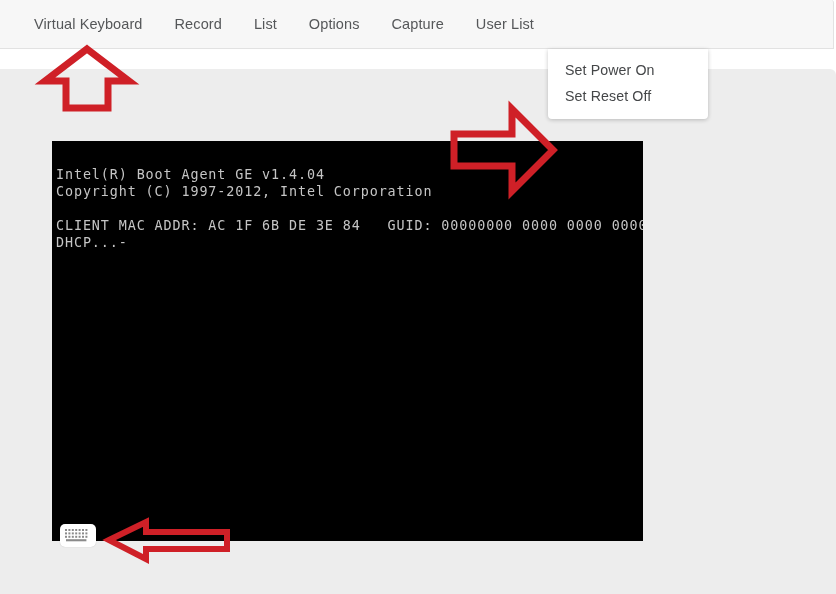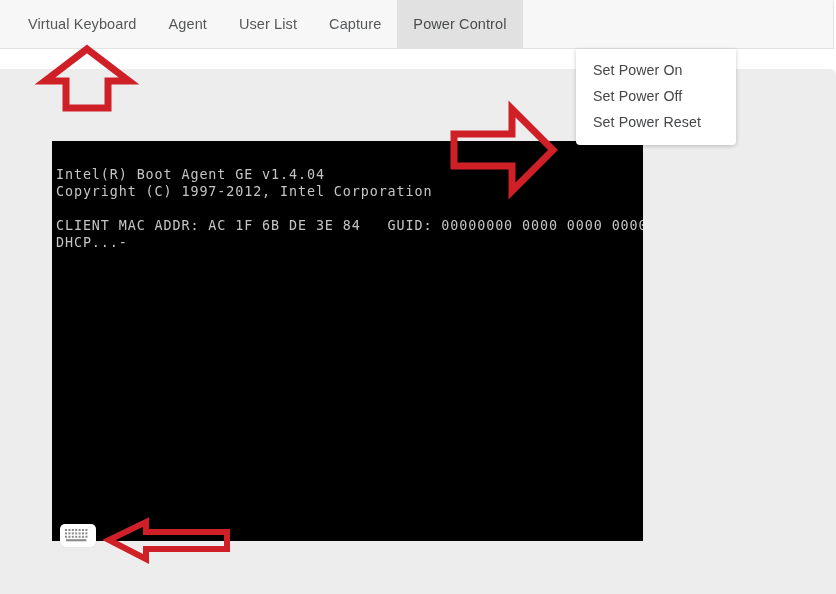--- a/index.html
+++ b/index.html
@@ -25,21 +25,21 @@
     background: #f7f7f7;
     border-bottom: 1px solid #e2e2e2;
     border-right: 1px solid #e2e2e2;
     border-top-right-radius: 3px;
     box-sizing: border-box;
   }
   .menu-items {
     display: flex;
     align-items: stretch;
     height: 100%;
-    padding-left: 12px;
+    padding-left: 18px;
     box-sizing: border-box;
   }
   .menu-item {
     display: flex;
     align-items: center;
     padding: 0 16px;
     font-size: 14.5px;
     color: #555759;
     white-space: nowrap;
     cursor: default;
@@ -128,50 +128,52 @@
     position: absolute;
     left: 548px;
     top: 49px;
     width: 160px;
     background: #ffffff;
     border-bottom-left-radius: 4px;
     border-bottom-right-radius: 4px;
     box-shadow: 0 1px 4px rgba(0,0,0,0.22);
     padding: 8px 0 10px 0;
     z-index: 40;
-    margin-left: 28px;
   }
   .dropdown-item {
     font-size: 14.2px;
     color: #444648;
     padding: 5px 0 5px 17px;
     white-space: nowrap;
     cursor: default;
     letter-spacing: 0.1px;
   }
 </style>
 </head>
 <body>
 
 <div class="menubar">
   <div class="menu-items">
     <div class="menu-item">
       <span>Virtual Keyboard</span>
     </div>
     <div class="menu-item">
-      <span>Agent</span>
+      <span>Record</span>
+    </div>
+    <div class="menu-item">
+      <span>List</span>
+    </div>
+    <div class="menu-item">
+      <span>Options</span>
+    </div>
+    <div class="menu-item">
+      <span>Capture</span>
     </div>
     <div class="menu-item">
       <span>User List</span>
-    </div>
-    <div class="menu-item">
-      <span>Capture</span>
-    </div>
-    <div class="menu-item active">
-      <span>Power Control</span>
     </div>
   </div>
 </div>
 
 <div class="white-gap"></div>
 
 <div class="content-panel"></div>
 
 <div class="terminal">
   <pre class="terminal-text">Intel(R) Boot Agent GE v1.4.04
@@ -226,18 +228,15 @@
   <svg width="126" height="45" viewBox="0 0 126 45">
     <polygon points="4,22 41,4 41,14 122,14 122,31 41,31 41,41" fill="none" stroke="#cf2027" stroke-width="6" stroke-linejoin="miter"></polygon>
   </svg>
 </div>
 
 <div class="dropdown">
   <div class="dropdown-item">
     <span>Set Power On</span>
   </div>
   <div class="dropdown-item">
-    <span>Set Power Off</span>
+    <span>Set Reset Off</span>
   </div>
-  <div class="dropdown-item">
-    <span>Set Power Reset</span>
-  </div>
 </div>
 
 </body></html>

